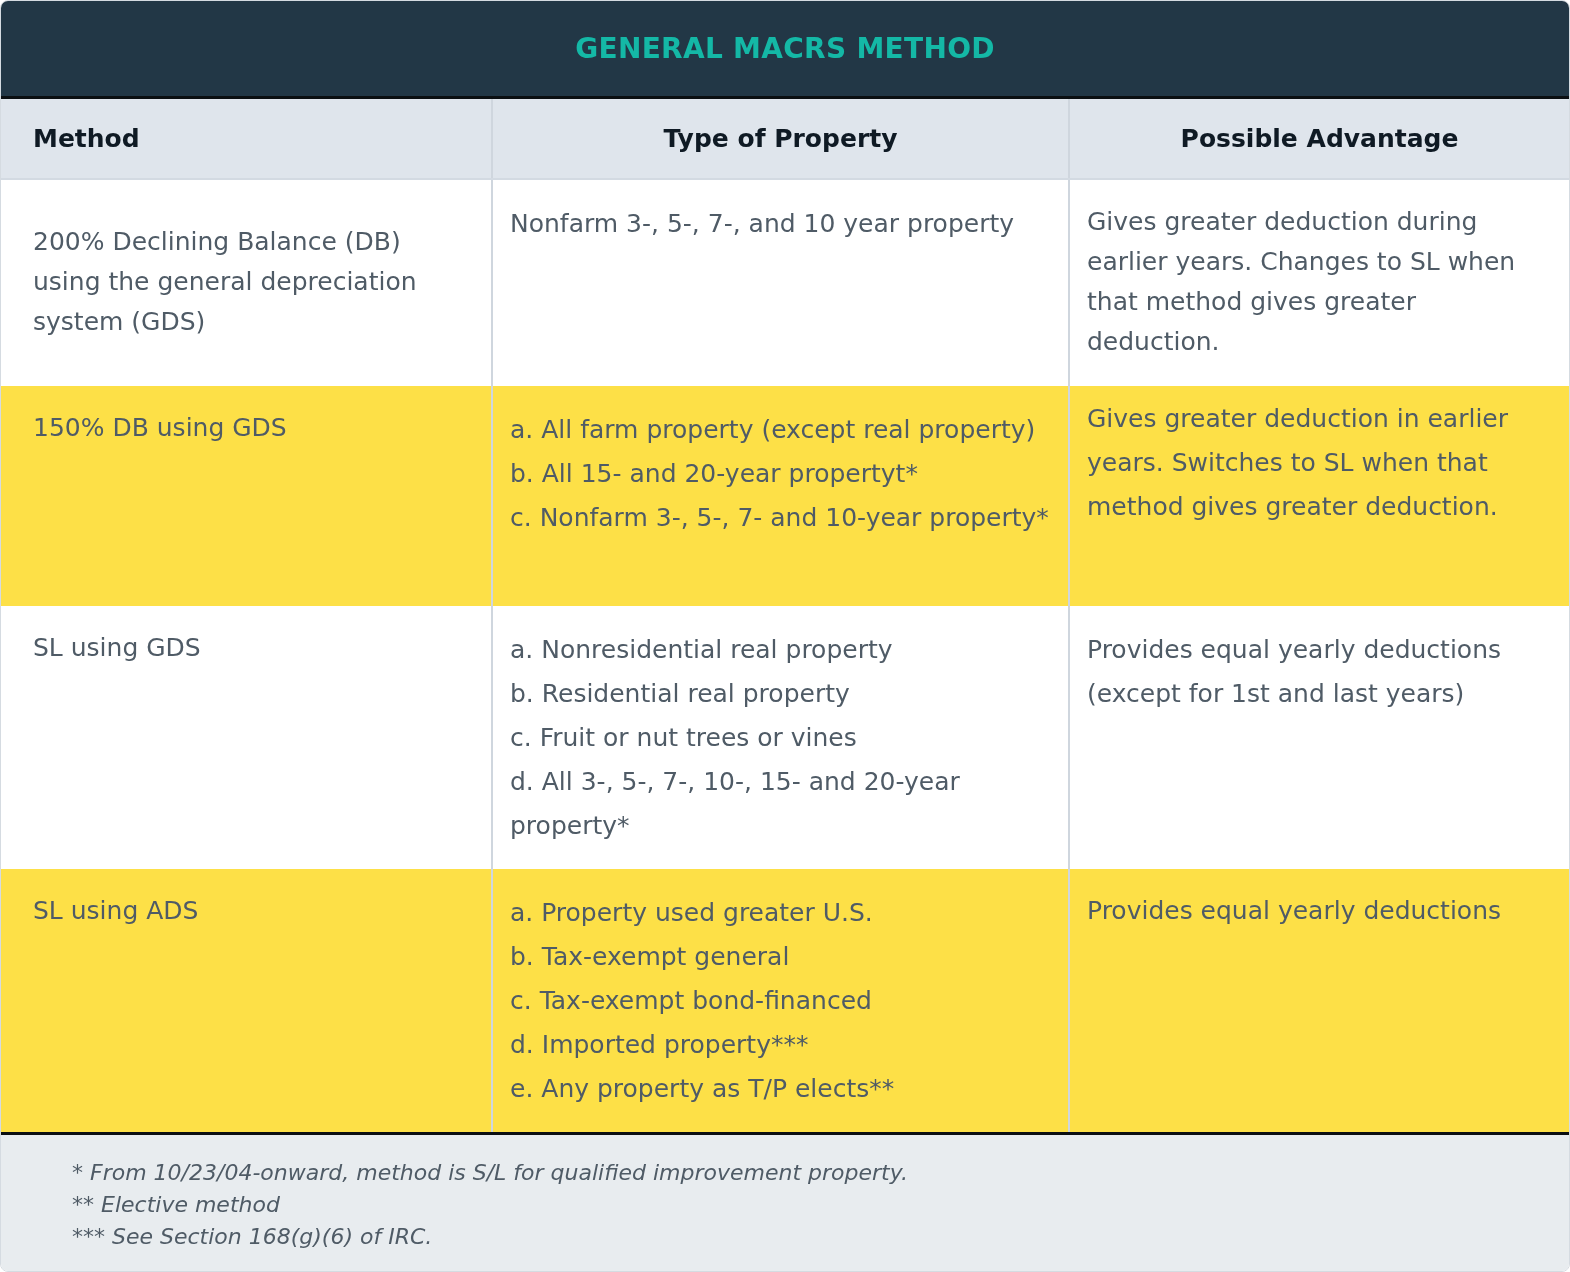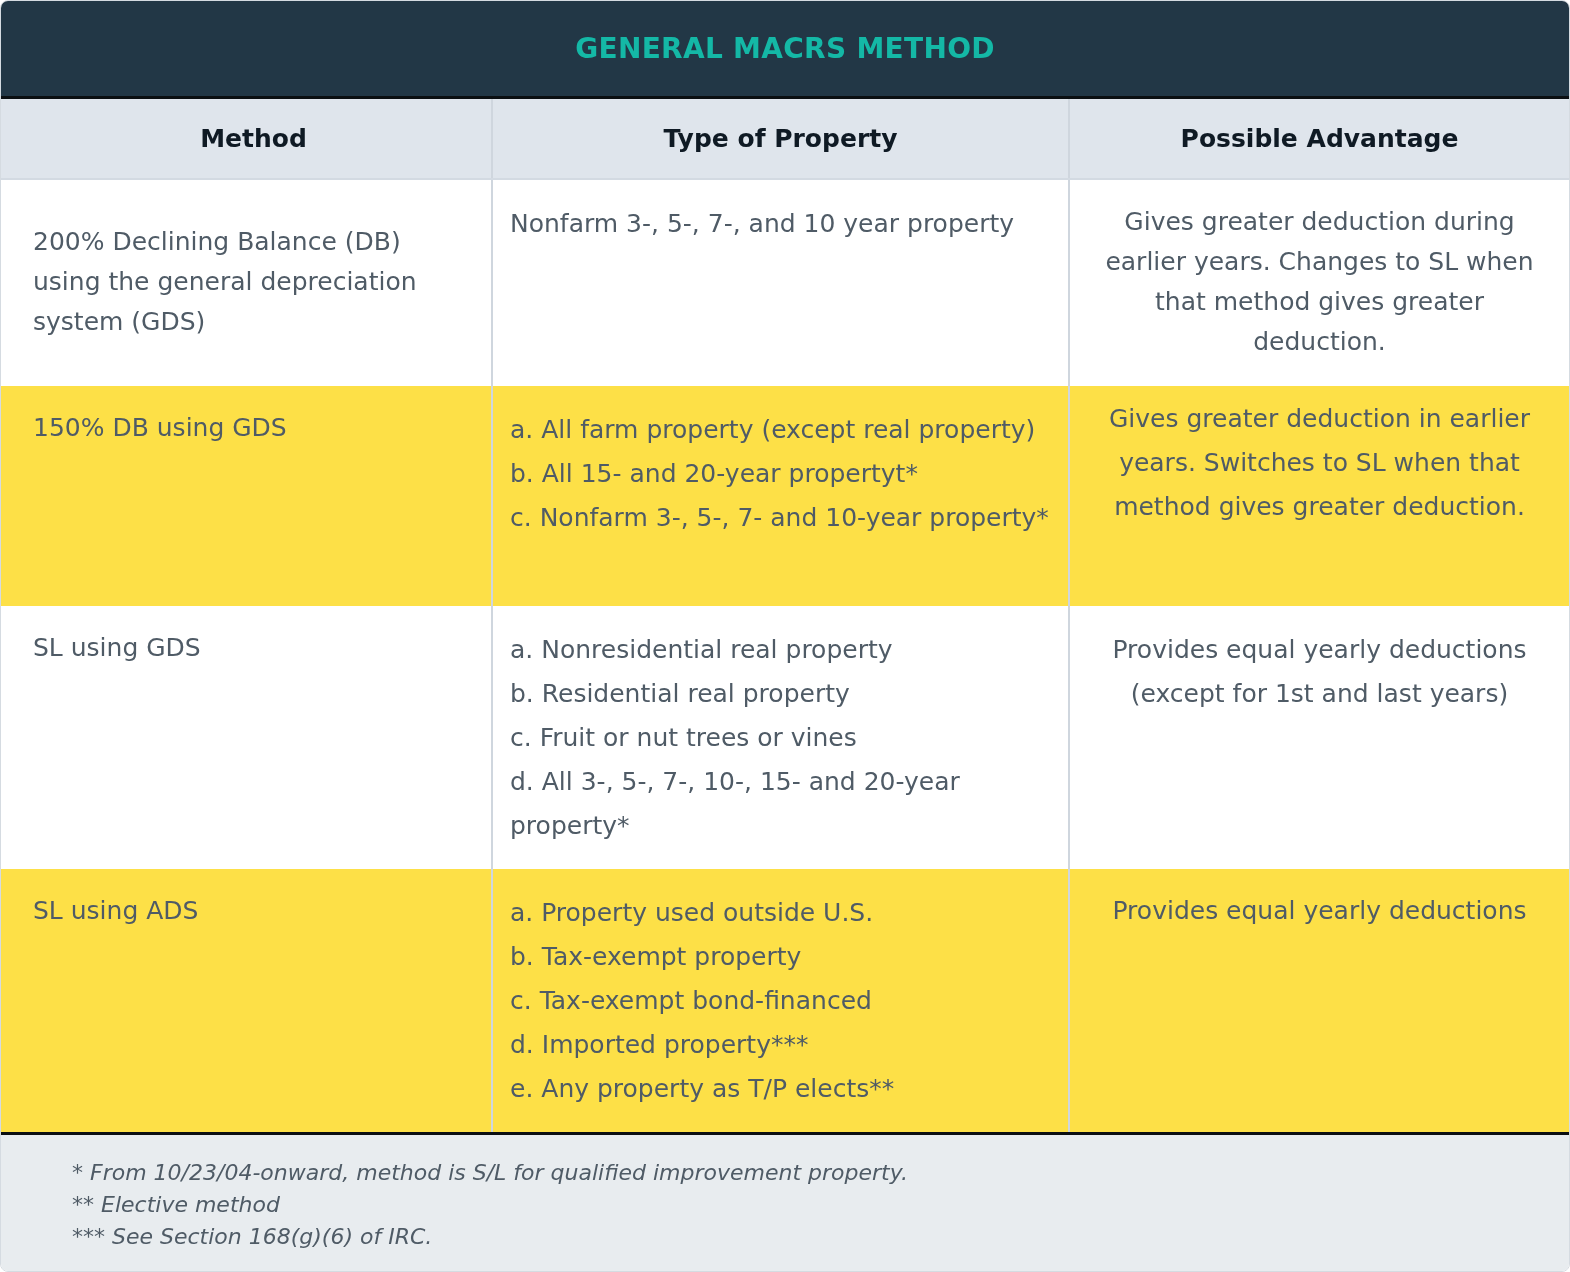--- a/index.html
+++ b/index.html
@@ -4,24 +4,24 @@
 <style>
   html, body { margin: 0; padding: 0; background: #ffffff; }
   body { width: 1570px; height: 1272px; font-family: "DejaVu Sans", sans-serif; overflow: hidden; }
   .wrap { width: 1568px; height: 1270px; border: 1px solid #d5dbe1; border-radius: 8px; overflow: hidden; position: relative; background: #fff; }
   .title-bar { height: 95px; background: #223746; border-bottom: 3px solid #0b0f12; display: flex; align-items: center; justify-content: center; }
   .title-bar span { color: #14b8a6; font-size: 28px; font-weight: bold; letter-spacing: 0.3px; }
   table { border-collapse: collapse; width: 1568px; table-layout: fixed; }
   col.c1 { width: 491px; } col.c2 { width: 577px; } col.c3 { width: 500px; }
   th { background: #dfe5ec; height: 79px; font-size: 25px; font-weight: bold; color: #0f1a24; border-right: 2px solid #cfd6de; border-bottom: 2px solid #d3dae2; padding: 0 17px; }
   th:last-child { border-right: none; }
-  th.left { text-align: center; padding-left: 32px; }
+  th.left { text-align: left; padding-left: 32px; }
   th.center { text-align: center; }
   td { vertical-align: top; font-size: 25px; color: #4f5b66; line-height: 40px; border-right: 2px solid #cfd6de; padding: 0 17px; }
-  td:last-child { border-right: none; text-align: center; }
+  td:last-child { border-right: none; }
   td.m { padding-left: 32px; }
   tr.odd td { background: #ffffff; }
   tr.even td { background: #fde047; }
   .p-item { line-height: 44px; }
   .footer { position: absolute; left: 0; top: 1131px; width: 1568px; height: 140px; background: #e8ecef; border-top: 3px solid #0b0f12; }
   .footer div { font-style: italic; font-size: 22px; color: #4f5b66; line-height: 32px; padding-left: 48px; }
   .footer .notes { padding-top: 22px; margin-left: 23px; }
 </style>
 </head>
 <body>
@@ -67,22 +67,22 @@
           <div class="p-item">a. Nonresidential real property</div>
           <div class="p-item">b. Residential real property</div>
           <div class="p-item">c. Fruit or nut trees or vines</div>
           <div class="p-item">d. All 3-, 5-, 7-, 10-, 15- and 20-year property*</div>
         </td>
         <td style="padding-top:22px; line-height:44px">Provides equal yearly deductions (except for 1st and last years)</td>
       </tr>
       <tr class="even" style="height:264px">
         <td class="m" style="padding-top:22px">SL using ADS</td>
         <td style="padding-top:22px">
-          <div class="p-item">a. Property used outside U.S.</div>
-          <div class="p-item">b. Tax-exempt property</div>
+          <div class="p-item">a. Property used greater U.S.</div>
+          <div class="p-item">b. Tax-exempt general</div>
           <div class="p-item">c. Tax-exempt bond-financed</div>
           <div class="p-item">d. Imported property***</div>
           <div class="p-item">e. Any property as T/P elects**</div>
         </td>
         <td style="padding-top:22px">Provides equal yearly deductions</td>
       </tr>
     </tbody>
   </table>
 
   <div class="footer">

